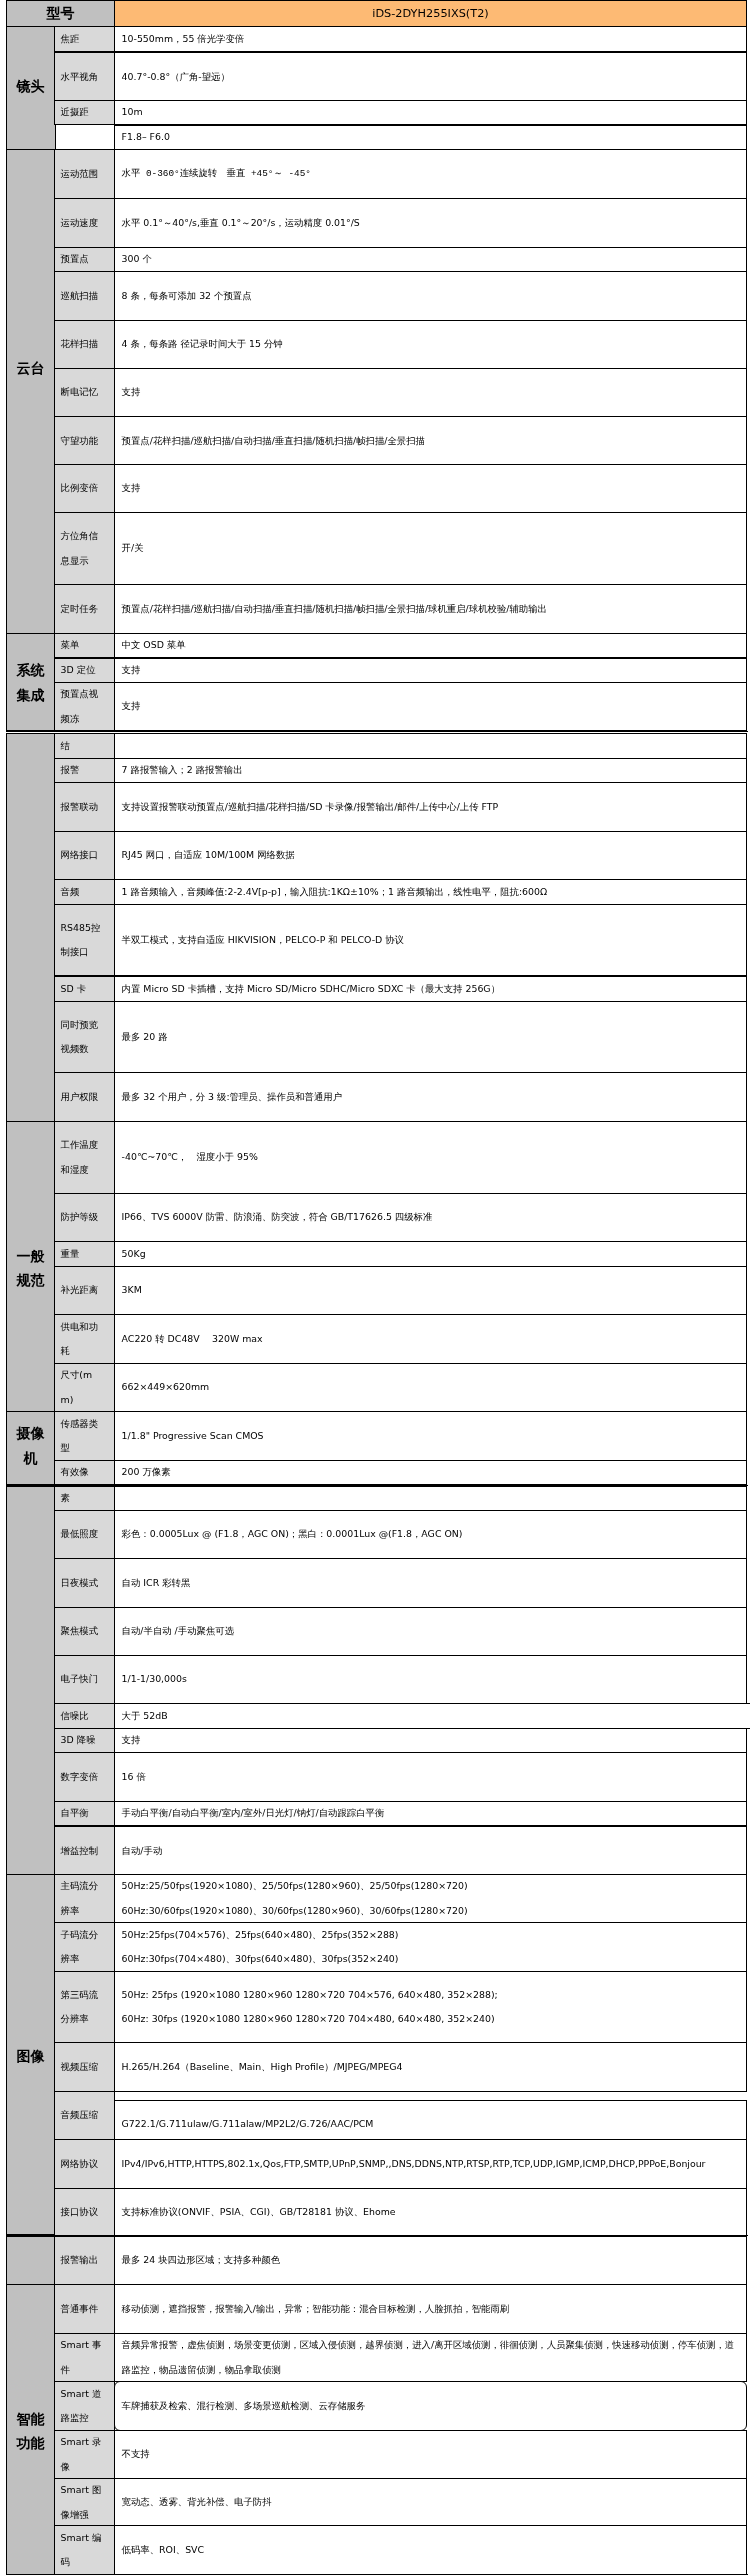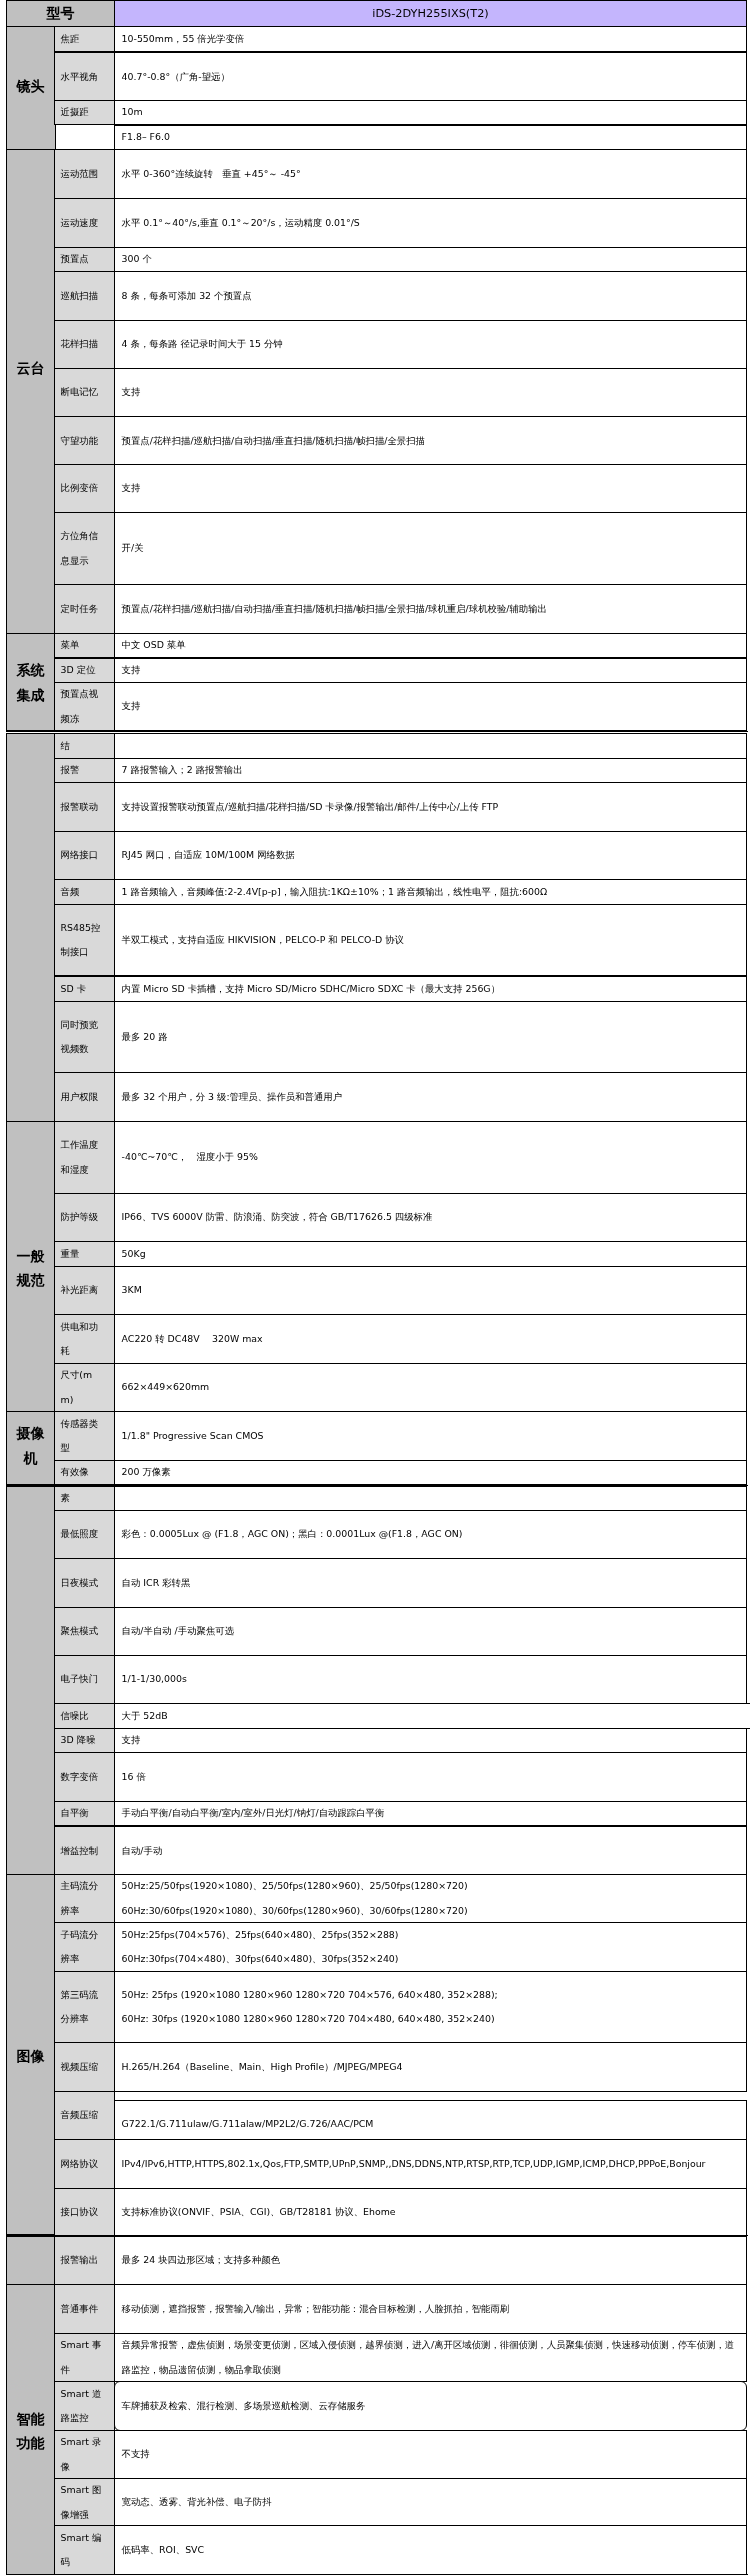--- a/index.html
+++ b/index.html
@@ -11,21 +11,21 @@
             font-size:14px; line-height:24.4px; }
   .lbl { background:#d9d9d9; font-size:9.4px; line-height:24.4px; padding:0 0 0 5.6px;
          display:flex; align-items:center; }
   .lbl span { display:block; width:43px; word-break:break-all; }
   .val { background:#ffffff; font-size:9.4px; line-height:24.4px; padding:0 5.6px 0 6.6px;
          display:flex; align-items:center; border-right:1.9px solid #000; }
   .val span { display:block; }
   .hdr-key { background:#c0c0c0; font-weight:bold; font-size:14px; text-align:center;
              display:flex; align-items:center; justify-content:center;
              border-left:1.9px solid #000; border-top:1.9px solid #000; }
-  .hdr-val { background:#c4b5fd; font-size:11.3px; text-align:center; display:flex;
+  .hdr-val { background:#fdba74; font-size:11.3px; text-align:center; display:flex;
              align-items:center; justify-content:center; border-top:1.9px solid #000;
              border-right:1.9px solid #000; }
   .break { position:absolute; left:5.6px; width:742px; height:0; border-top:1.9px solid #000; }
 </style>
 </head>
 <body>
 
 <div id="sheet">
   <div class="cell hdr-key" style="left:5.6px;top:0;width:110px;height:27px;">型号</div>
   <div class="cell hdr-val" style="left:114px;top:0;width:633px;height:27px;">iDS-2DYH255IXS(T2)</div>
@@ -76,21 +76,21 @@
       </div>
       <div class="cell lbl" style="left: 54px; top: 126px; width: 61px; height: 24px; margin-top: 24px;">
         <span>光圈数</span>
       </div>
       <div class="cell val" style="left: 114px; top: 125px; width: 633px; height: 25px;">
         <span>F1.8– F6.0</span>
       </div>
       <div class="cell lbl" style="left: 54px; top: 149px; width: 61px; height: 50px;">
         <span>运动范围</span>
       </div>
-      <div class="cell val" style="left: 114px; top: 149px; width: 633px; height: 50px;">
+      <div class="cell val" style="left: 114px; top: 149px; width: 633px; height: 50px; font-family: Liberation Mono, monospace;">
         <span>水平 0-360°连续旋转　垂直 +45°～ -45°</span>
       </div>
       <div class="cell lbl" style="left: 54px; top: 198px; width: 61px; height: 50px;">
         <span>运动速度</span>
       </div>
       <div class="cell val" style="left: 114px; top: 198px; width: 633px; height: 50px;">
         <span>水平 0.1°～40°/s,垂直 0.1°～20°/s，运动精度 0.01°/S</span>
       </div>
       <div class="cell lbl" style="left: 54px; top: 247px; width: 61px; height: 25px;">
         <span>预置点</span>

